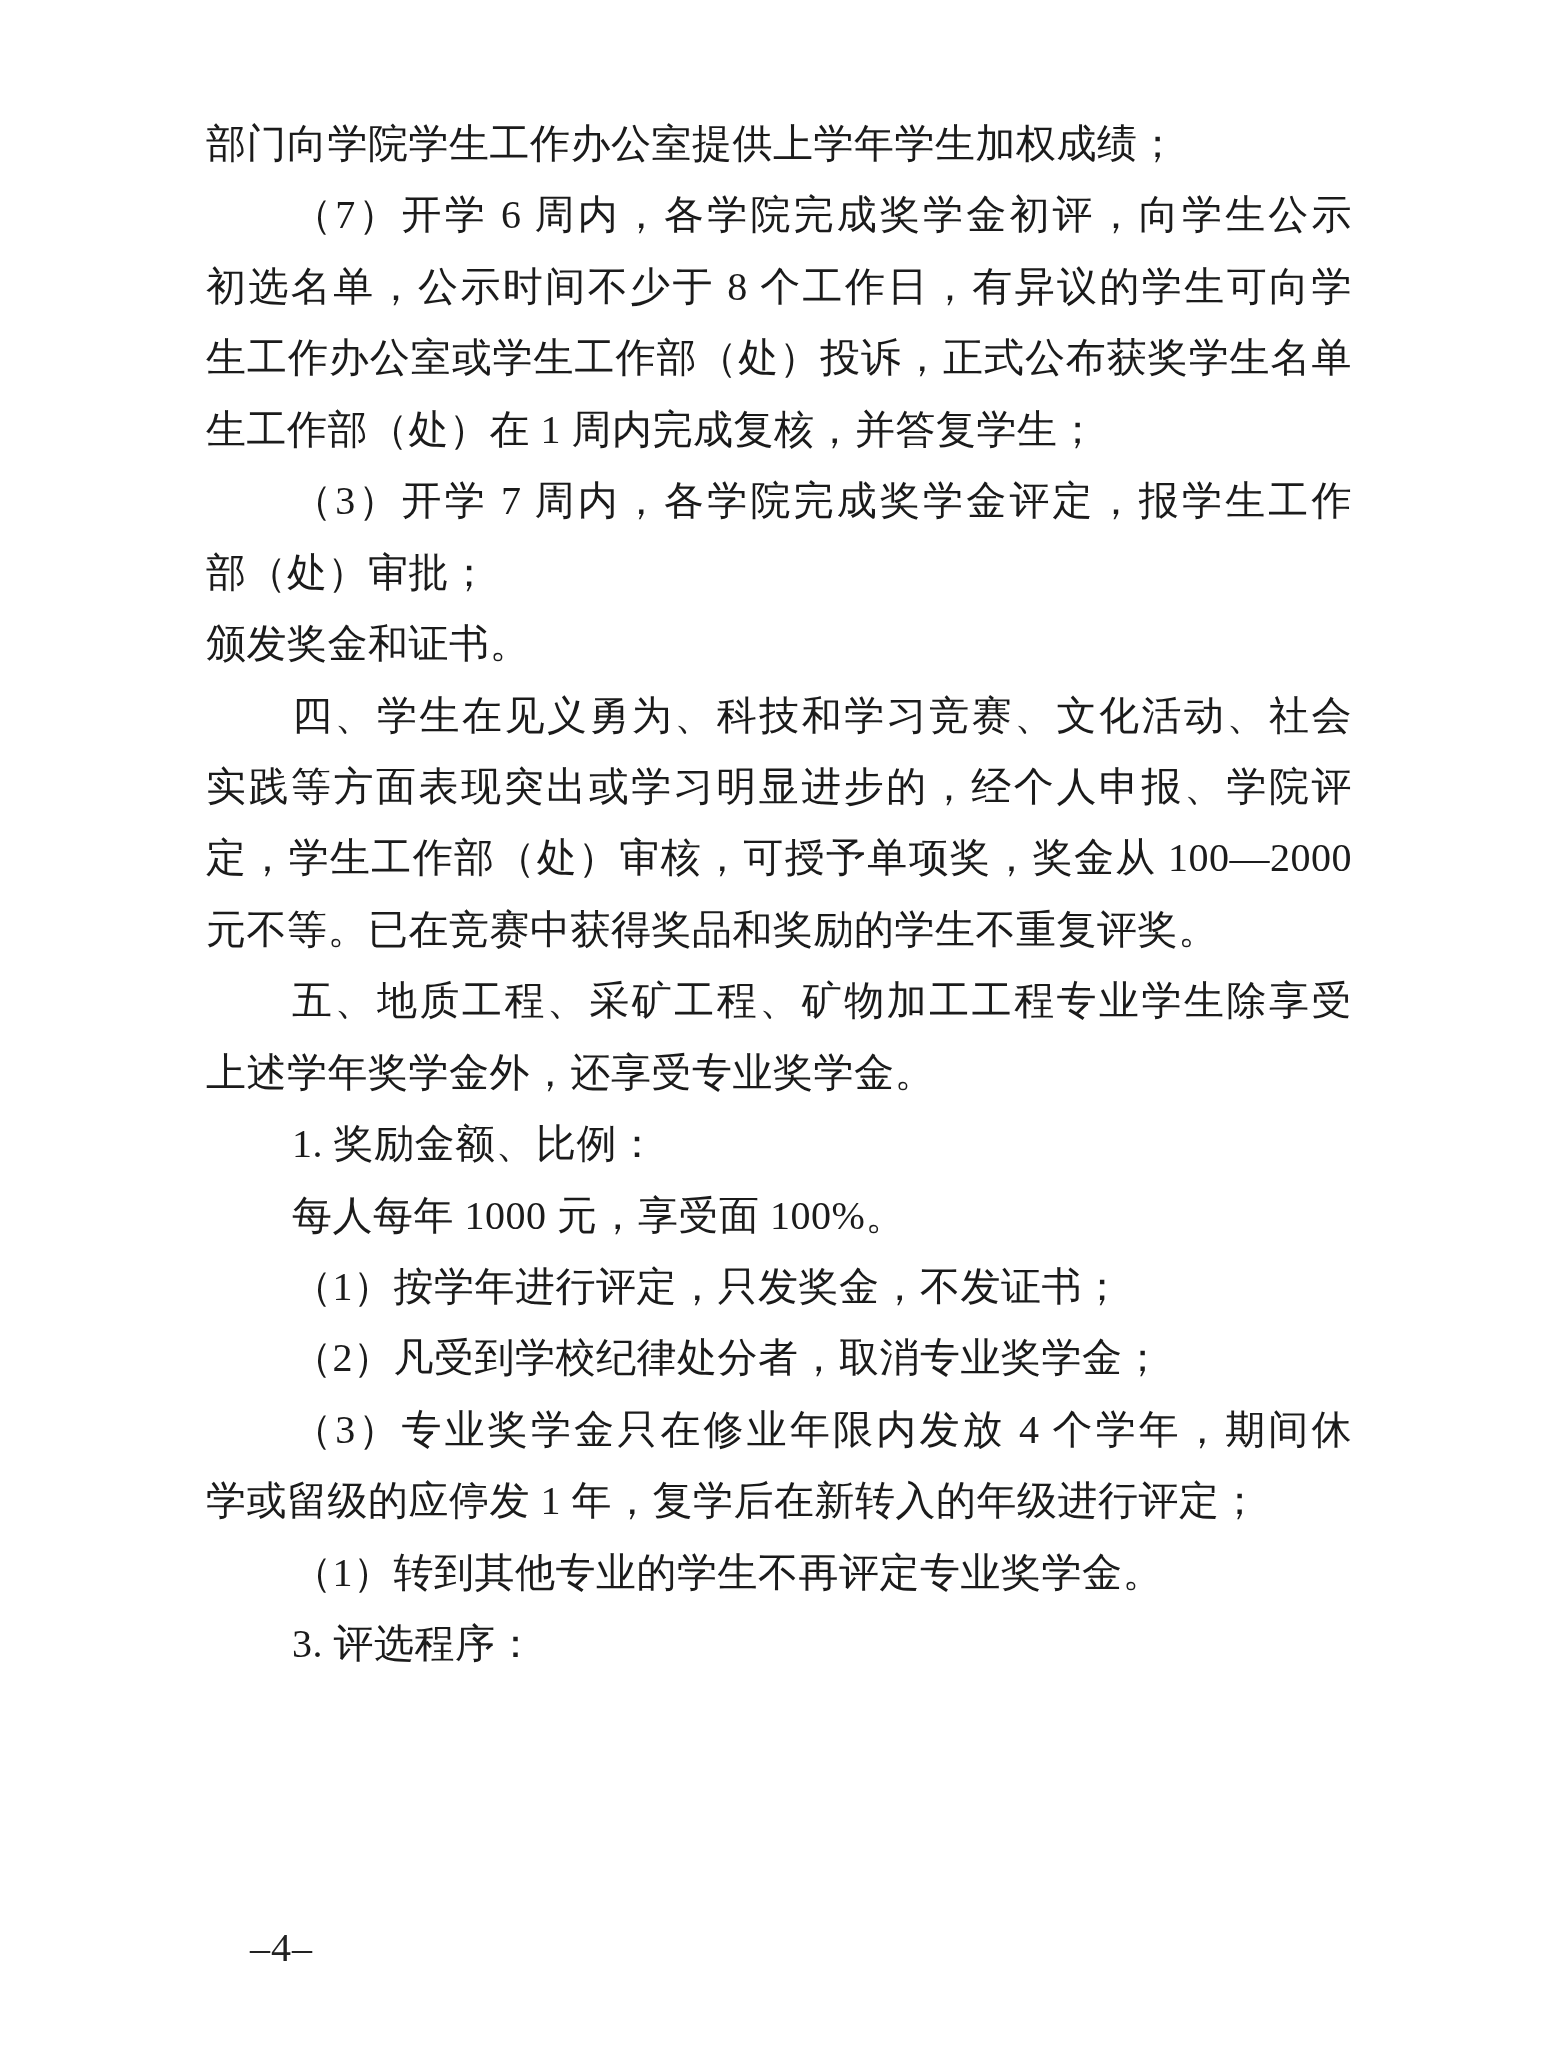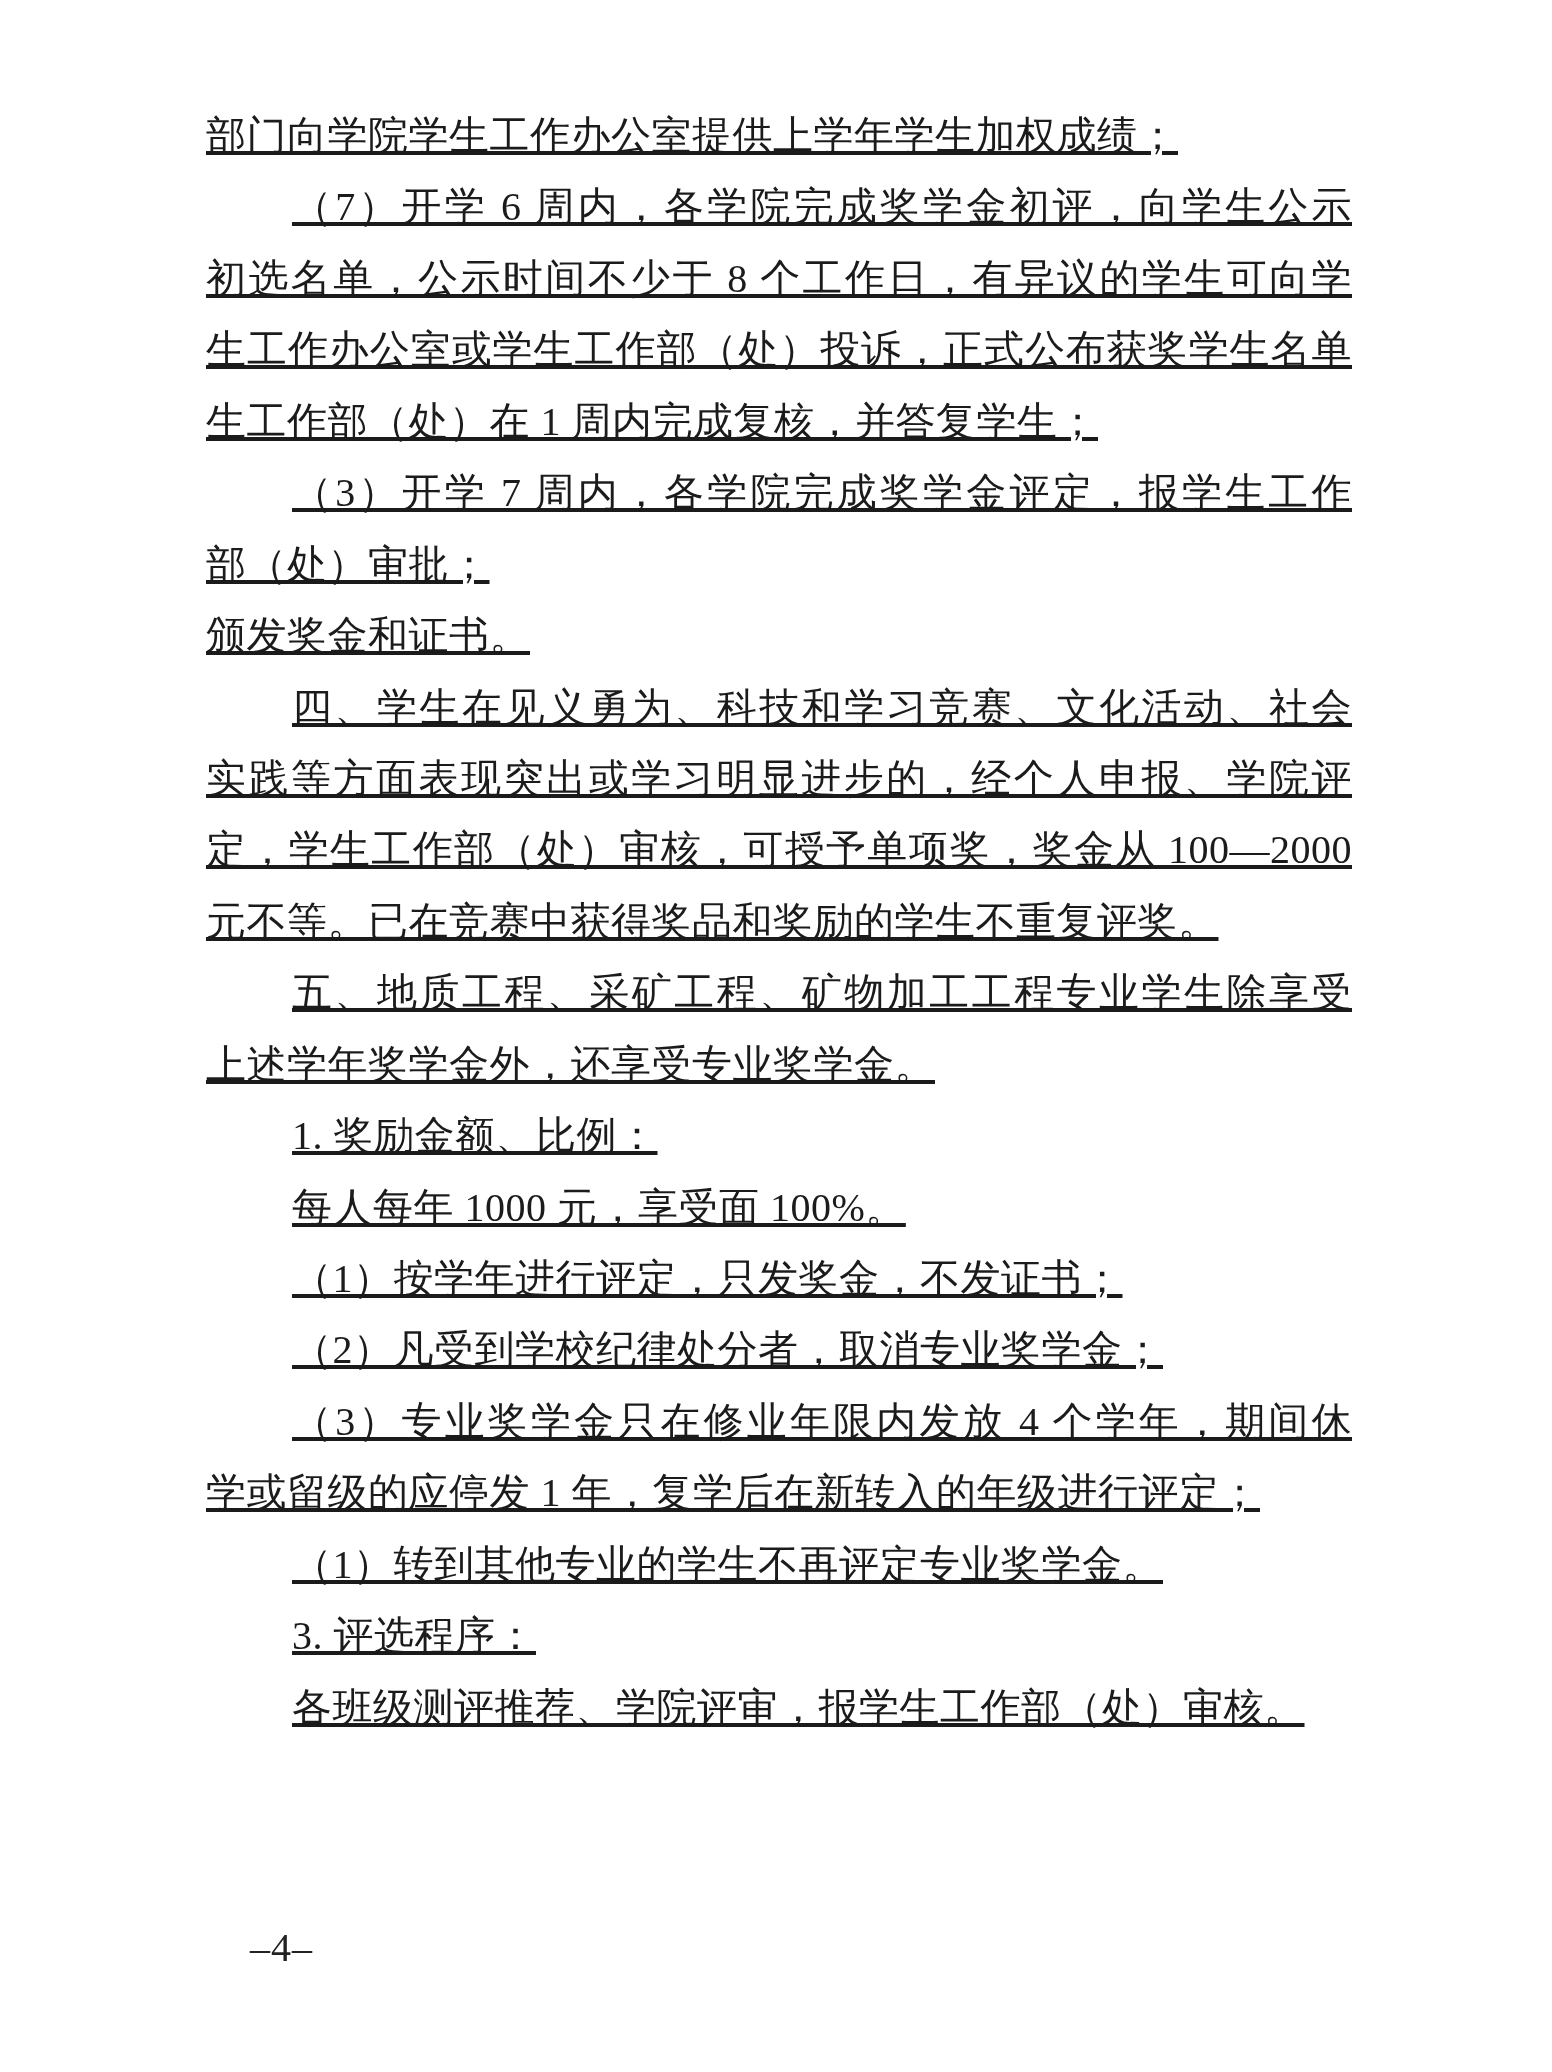--- a/index.html
+++ b/index.html
@@ -6,23 +6,22 @@
   .page{
     position:relative;
     width:1552px;height:2072px;
     background:#ffffff;
     color:#1b1b1b;
     font-family:"Liberation Serif","DejaVu Serif",serif;
     overflow:hidden;
   }
   .text-block{
     position:absolute;
-    left:206px;top:100px;
+    left:206px;top:108px;
     width:1146px;
-    text-decoration:underline;
   }
   .line{
     height:71.45px;
     line-height:71.45px;
     font-size:40px;
     text-align:left;
     letter-spacing:0.5px;
   }
   .line.indent{ text-indent:86px; }
   .line.fill{
@@ -59,16 +58,15 @@
       <div class="line indent fill">五、地质工程、采矿工程、矿物加工工程专业学生除享受</div>
       <div class="line">上述学年奖学金外，还享受专业奖学金。</div>
       <div class="line indent">1. 奖励金额、比例：</div>
       <div class="line indent">每人每年 1000 元，享受面 100%。</div>
       <div class="line indent">（1）按学年进行评定，只发奖金，不发证书；</div>
       <div class="line indent">（2）凡受到学校纪律处分者，取消专业奖学金；</div>
       <div class="line indent fill">（3）专业奖学金只在修业年限内发放 4 个学年，期间休</div>
       <div class="line">学或留级的应停发 1 年，复学后在新转入的年级进行评定；</div>
       <div class="line indent">（1）转到其他专业的学生不再评定专业奖学金。</div>
       <div class="line indent">3. 评选程序：</div>
-      <div class="line indent">各班级测评推荐、学院评审，报学生工作部（处）审核。</div>
     </div>
   <div class="footer">–4–</div>
 </div>
 
 </body></html>

